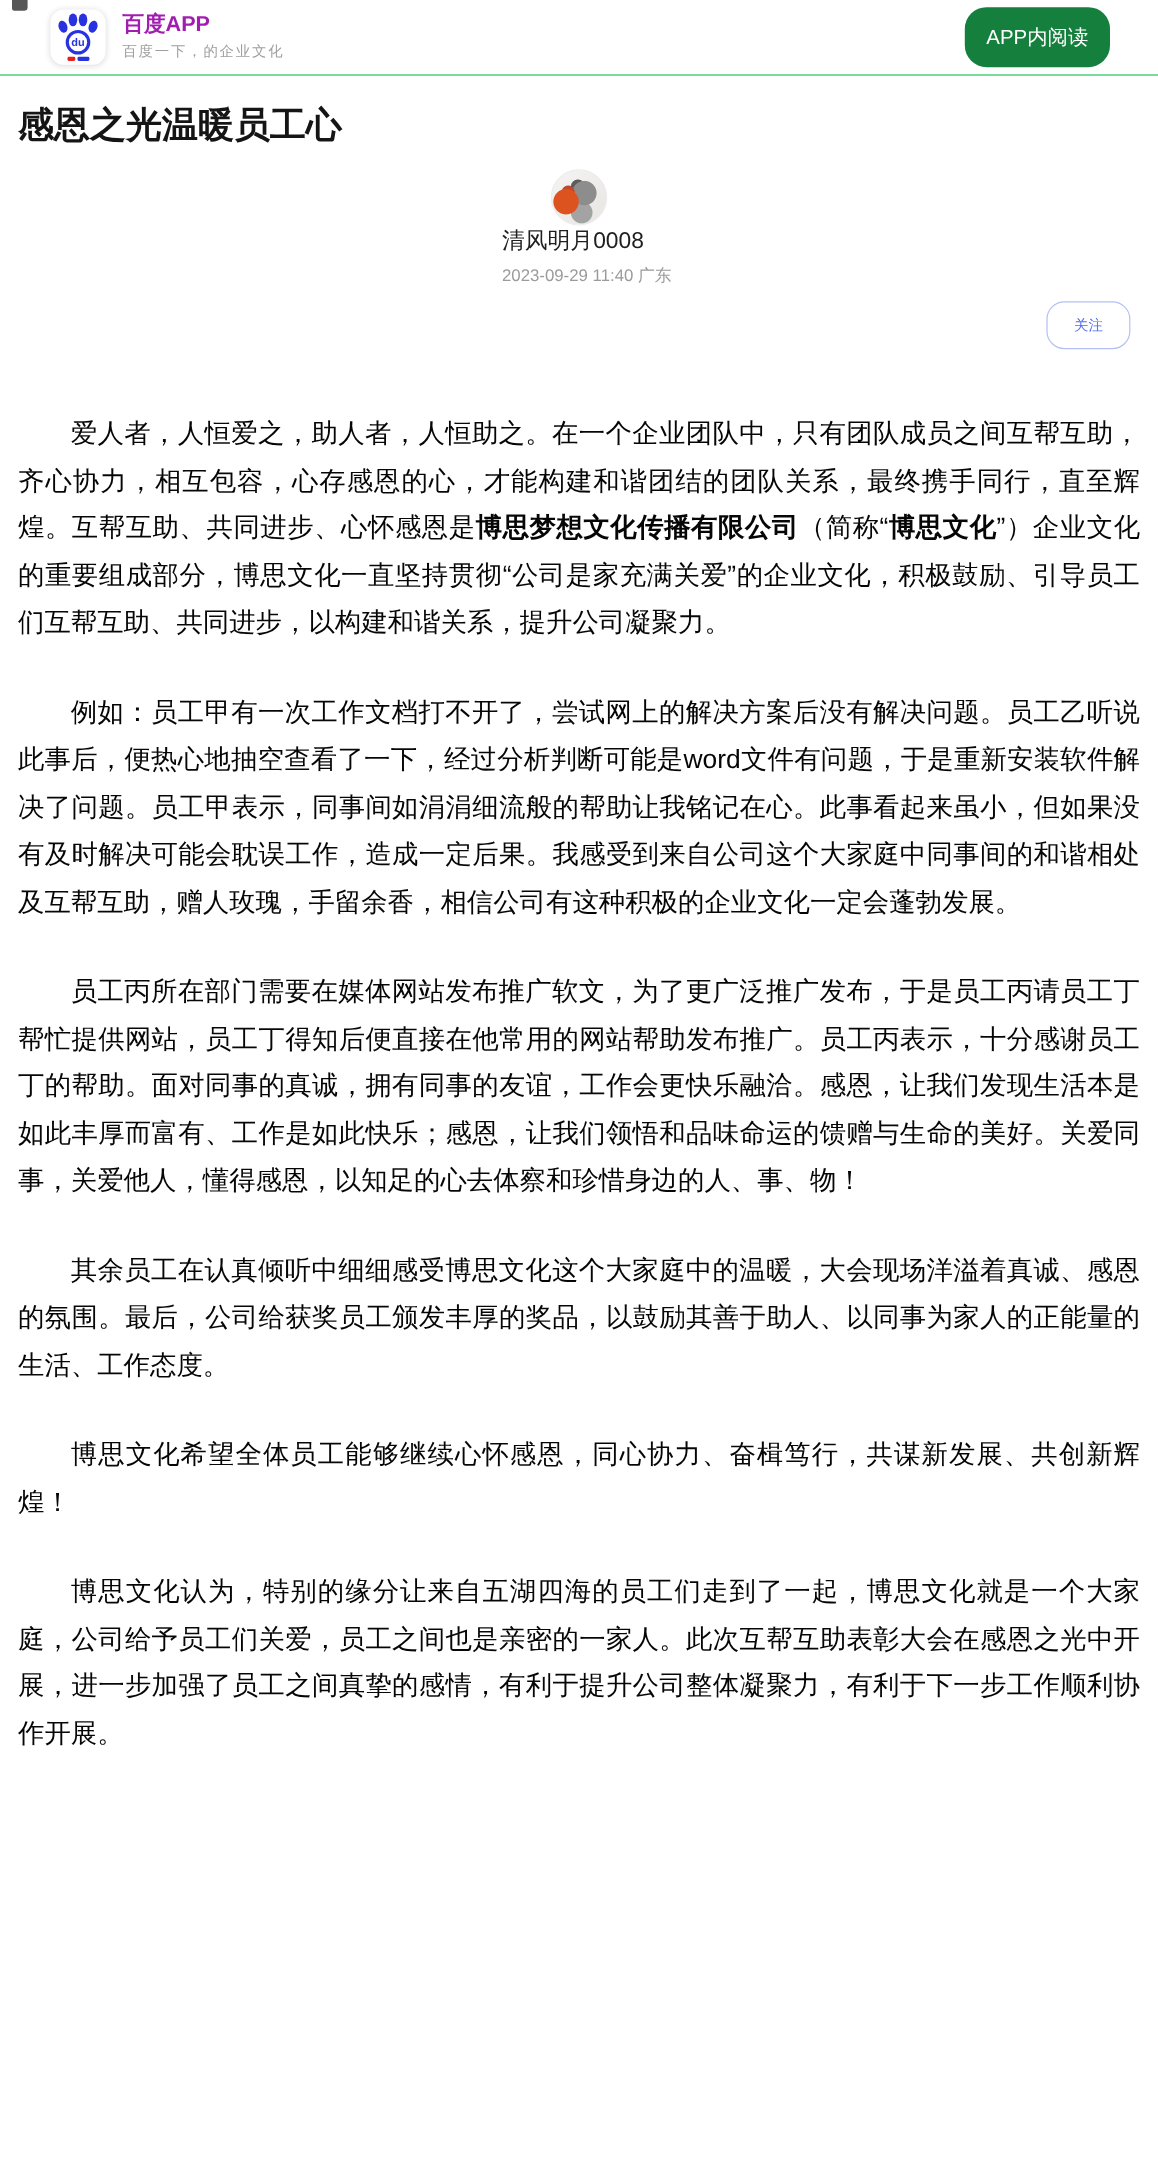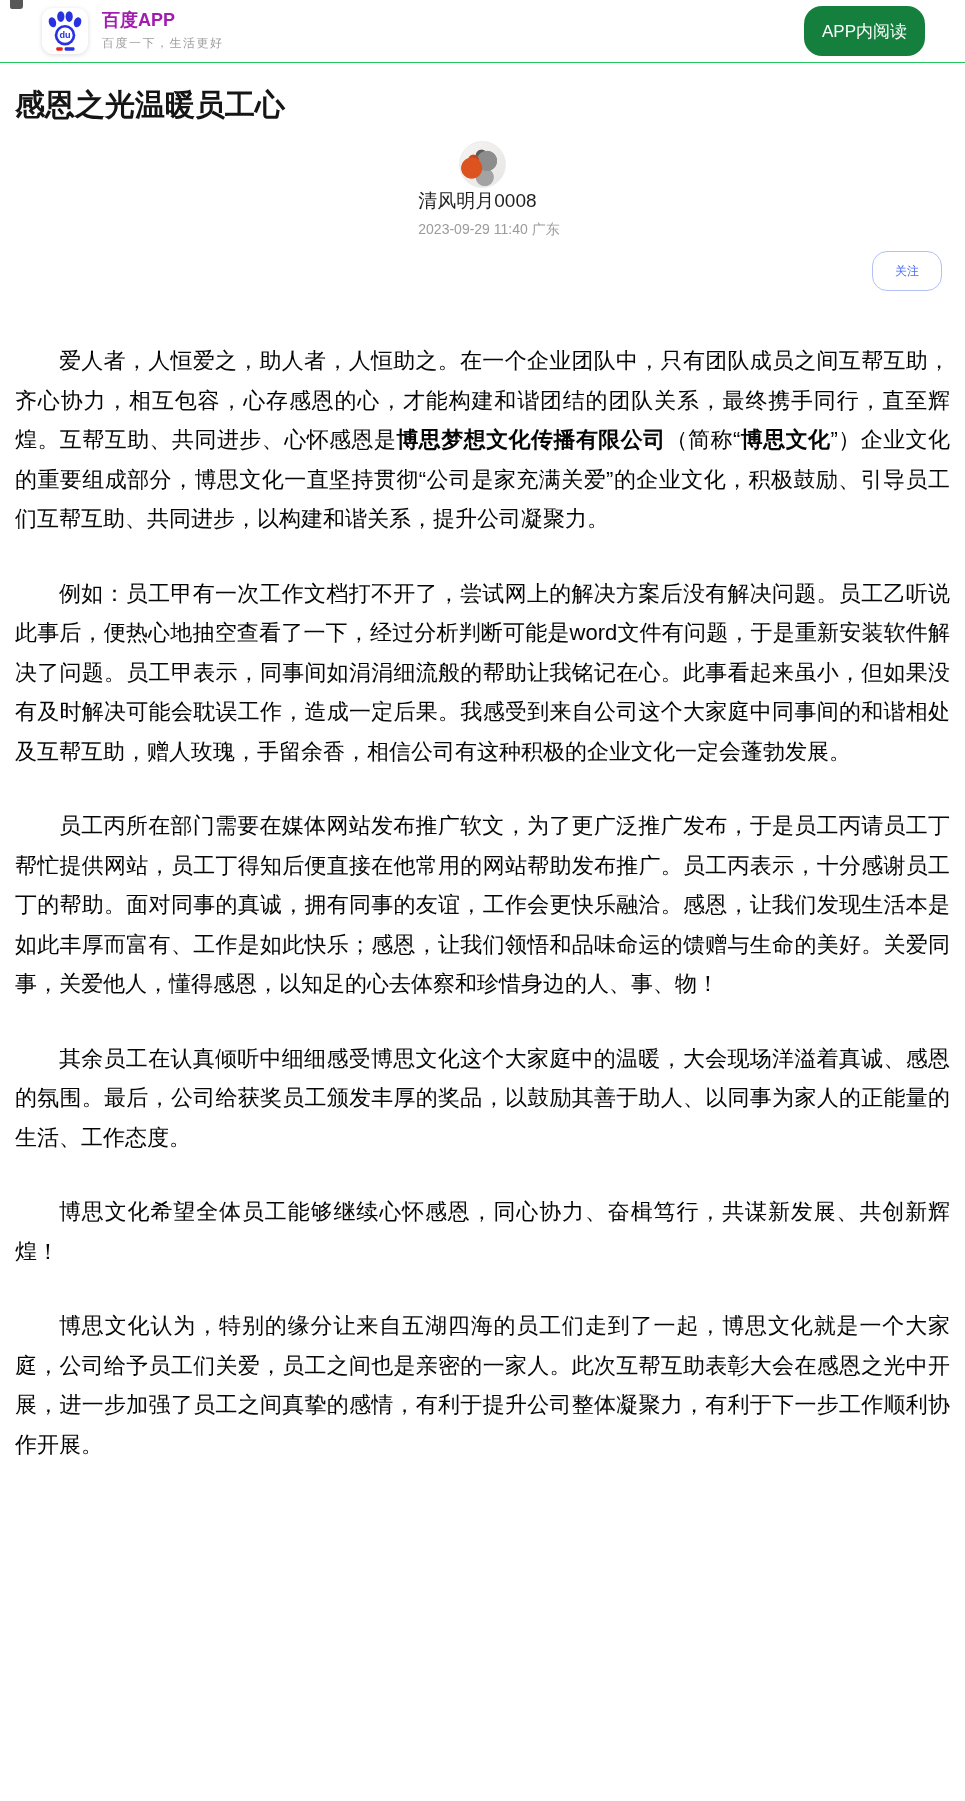--- a/index.html
+++ b/index.html
@@ -87,21 +87,21 @@
         </g>
         <circle cx="50" cy="66" r="20" fill="#fff"></circle>
         <text x="50" y="74" text-anchor="middle" font-size="24" font-weight="bold" fill="#2932e1" font-family="Liberation Sans, sans-serif">du</text>
         <rect x="27" y="98" width="17" height="9" rx="3" fill="#e6211c"></rect>
         <rect x="49" y="98" width="26" height="9" rx="3" fill="#2932e1"></rect>
       </svg>
     </span>
   </div>
   <div class="brand">
     <div class="brand-name">百度APP</div>
-    <div class="brand-tag">百度一下，生活更好</div>
+    <div class="brand-tag">百度一下，的企业文化</div>
   </div>
   <button class="read-btn">APP内阅读</button>
 </header>
 
 <main class="main">
   <h1 class="article-title">感恩之光温暖员工心</h1>
 
   <div class="author-row">
     <div class="avatar"></div>
     <div class="author-info">

